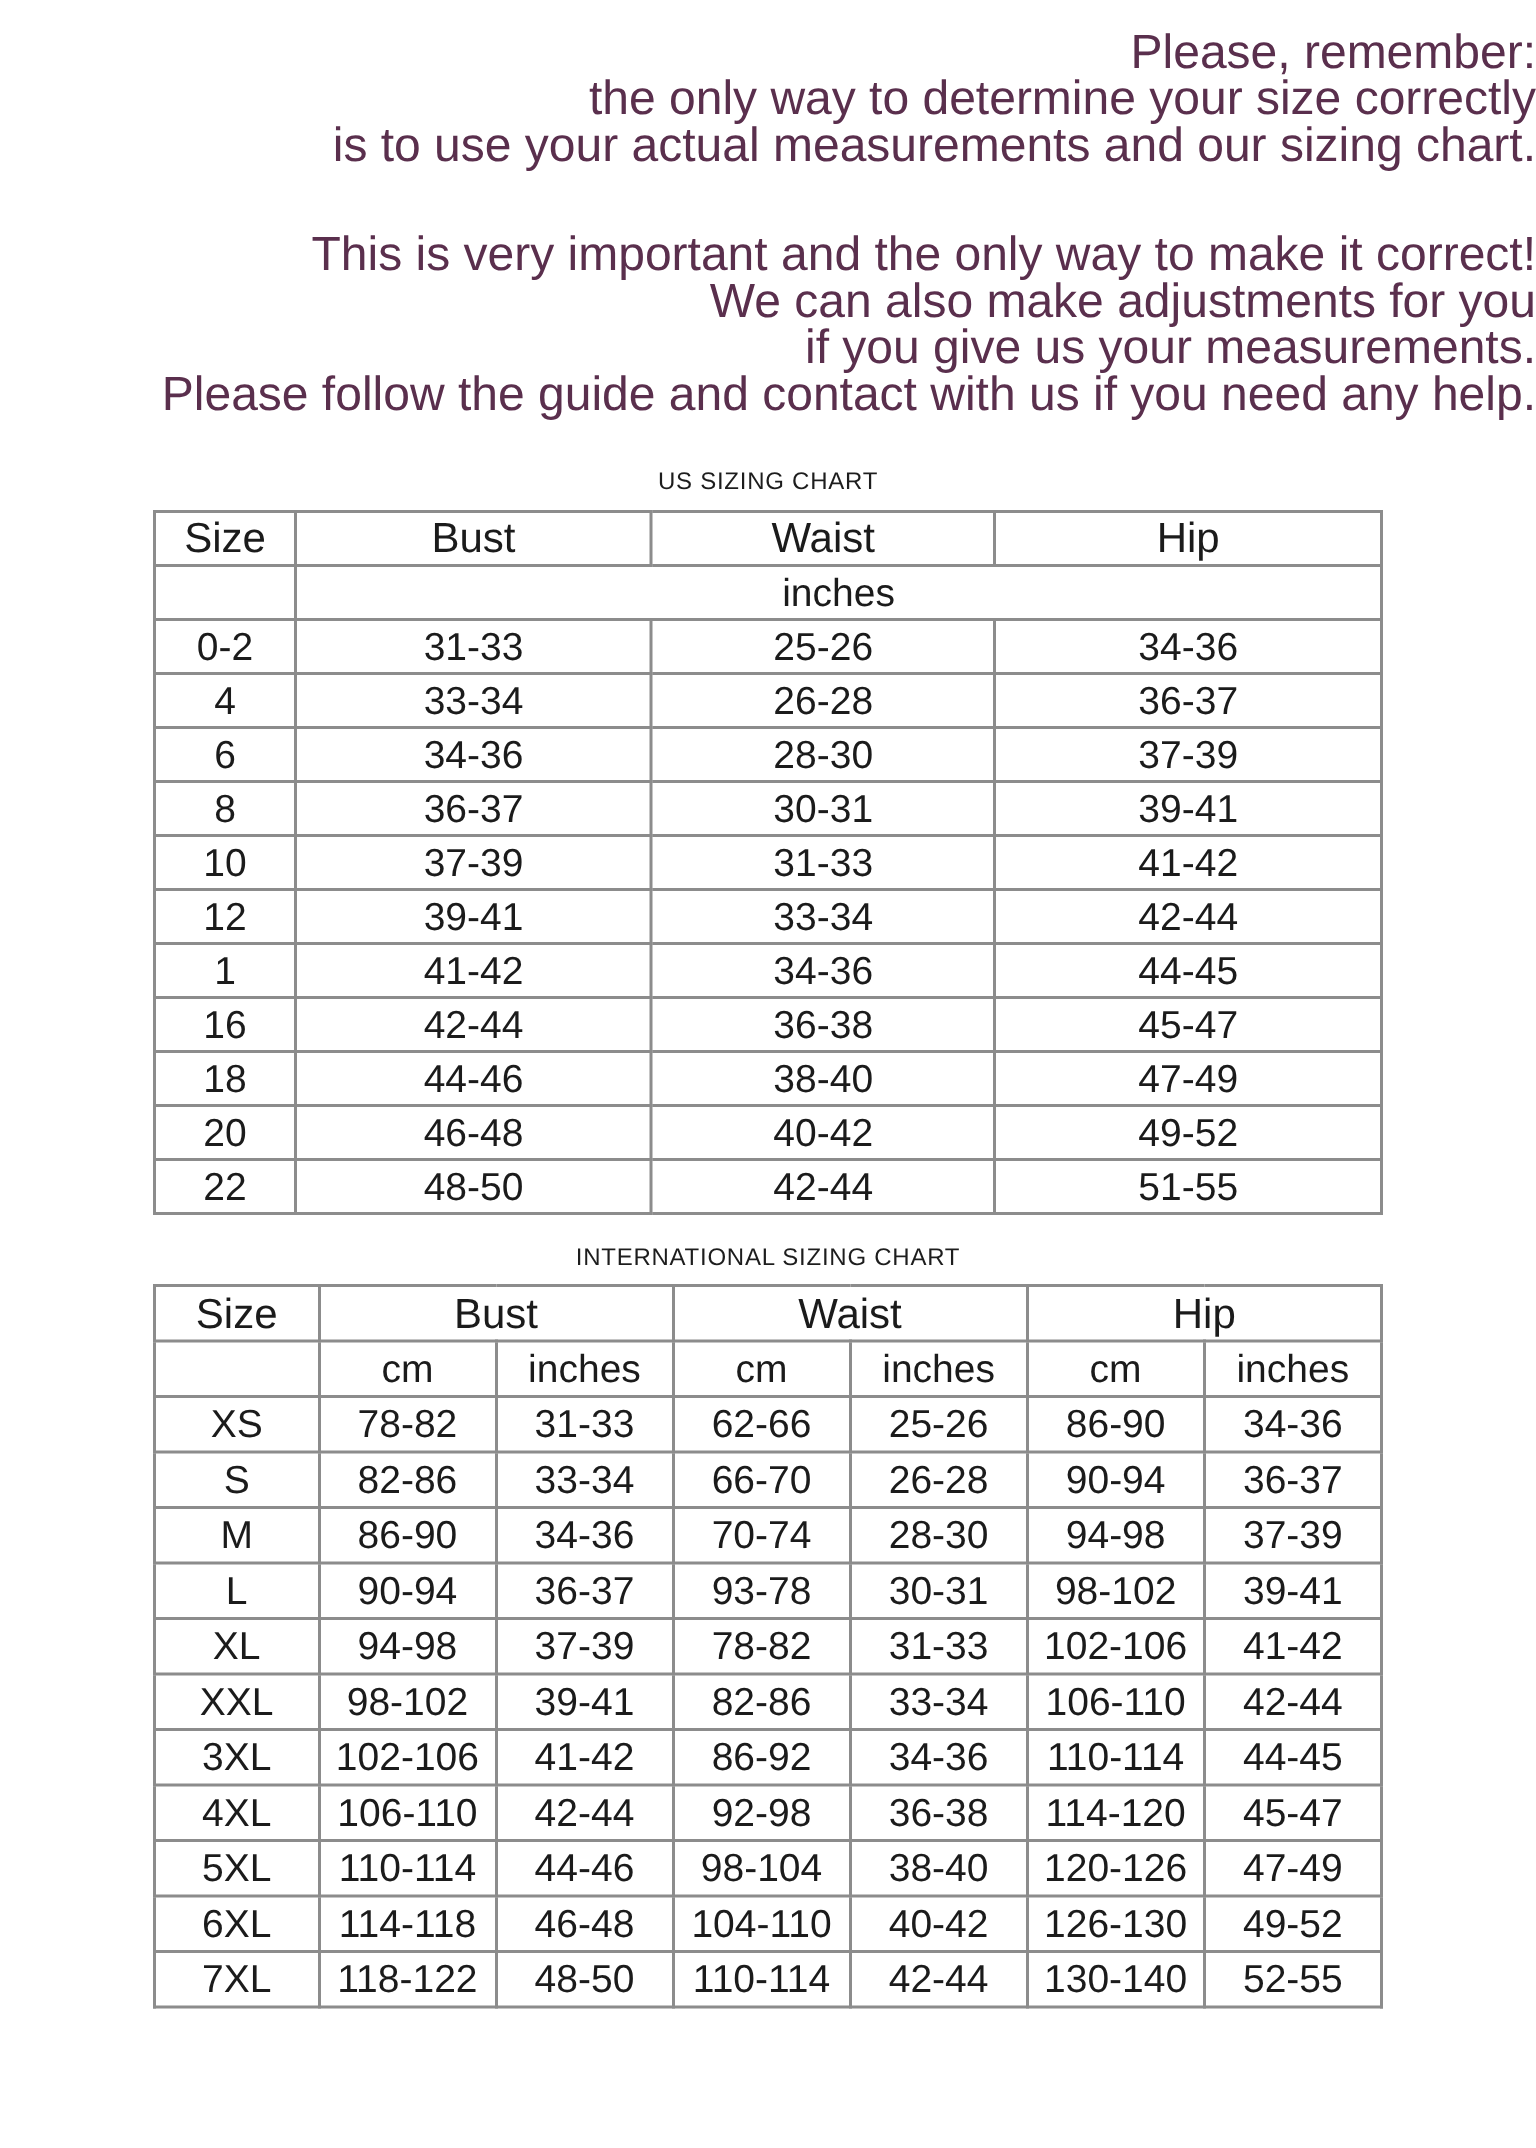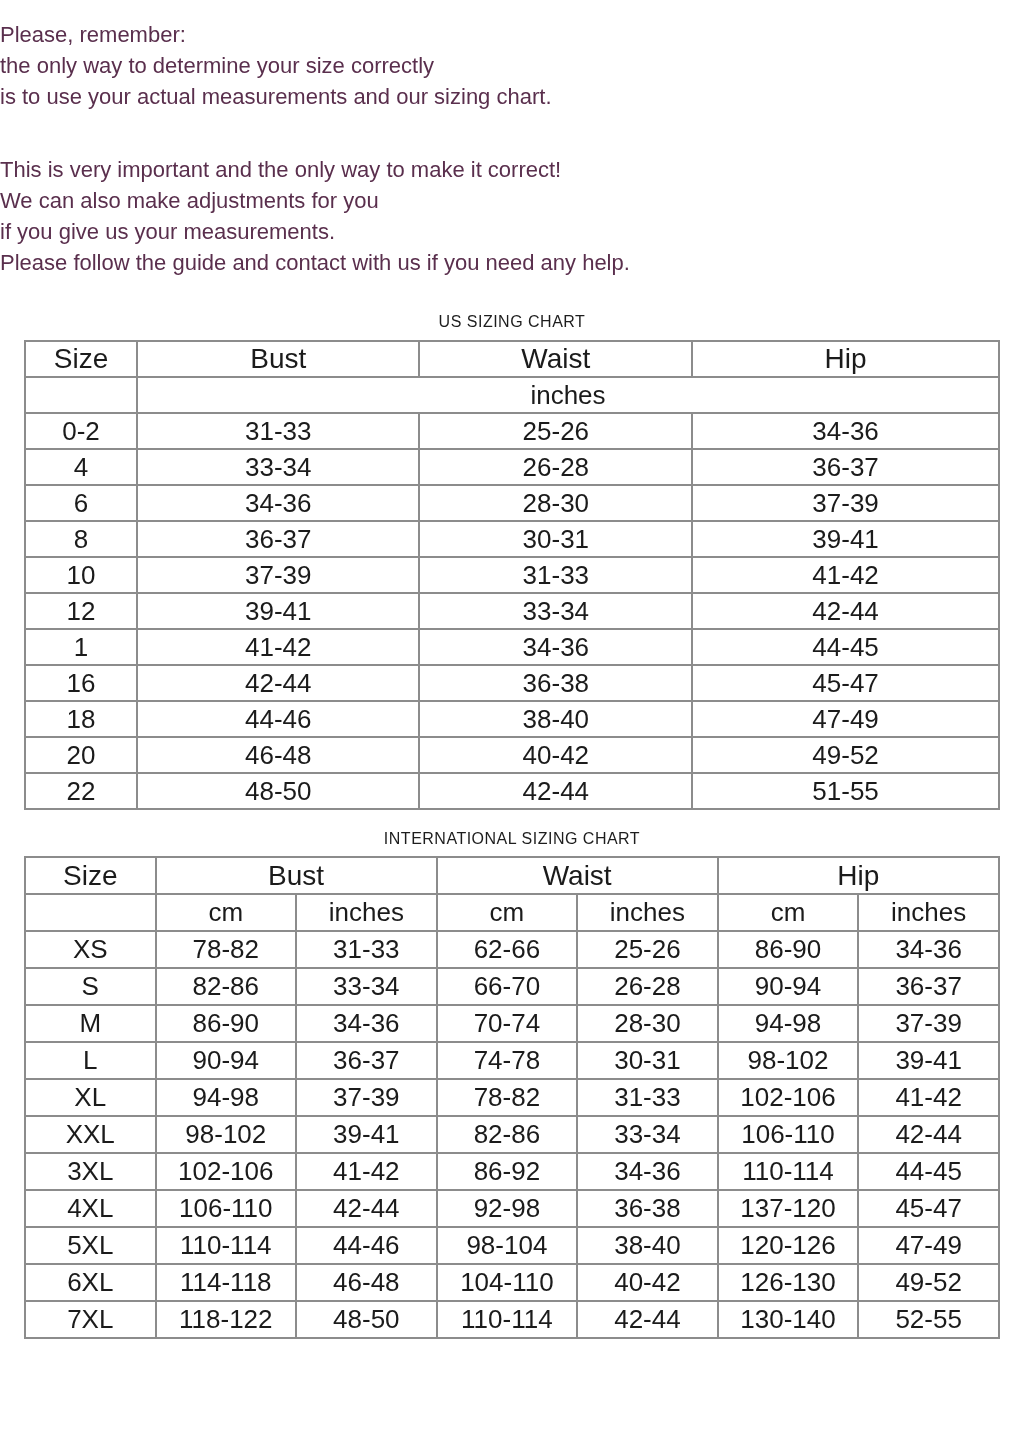--- a/index.html
+++ b/index.html
@@ -17,43 +17,43 @@
     background: var(--page-bg);
     font-family: "Liberation Sans", sans-serif;
     color: var(--text-color);
     overflow: hidden;
   }
   .page { width: 1024px; }
 
   
   .intro {
     padding-top: 19px;
-    text-align: left;
+    text-align: right;
     color: var(--intro-color);
-    font-size: 22px;
+    font-size: 32px;
     font-weight: 300;
     line-height: 31px;
   }
   .intro-block-2 { margin-top: 42px; }
 
   
   .section-title {
     text-align: center;
     color: #1d1d1d;
     font-size: 16px;
     font-weight: 300;
     letter-spacing: 0.5px;
     line-height: 29px;
   }
   .section-title.us   { margin-top: 29px; margin-bottom: 4px; }
   .section-title.intl { margin-top: 14px; margin-bottom: 3px; }
 
   
   table.sizing-table {
-    width: 976px;
+    width: 820px;
     margin: 0 auto;
     border-collapse: collapse;
     table-layout: fixed;
     text-align: center;
     color: var(--text-color);
   }
   table.sizing-table { border: 2px solid var(--line-dark); }
   table.sizing-table th,
   table.sizing-table td {
     border: 2px solid var(--line-color);
@@ -231,21 +231,21 @@
           <td>34-36</td>
           <td>70-74</td>
           <td>28-30</td>
           <td>94-98</td>
           <td>37-39</td>
         </tr>
         <tr>
           <td>L</td>
           <td>90-94</td>
           <td>36-37</td>
-          <td>74-78</td>
+          <td>93-78</td>
           <td>30-31</td>
           <td>98-102</td>
           <td>39-41</td>
         </tr>
         <tr>
           <td>XL</td>
           <td>94-98</td>
           <td>37-39</td>
           <td>78-82</td>
           <td>31-33</td>
@@ -269,21 +269,21 @@
           <td>34-36</td>
           <td>110-114</td>
           <td>44-45</td>
         </tr>
         <tr>
           <td>4XL</td>
           <td>106-110</td>
           <td>42-44</td>
           <td>92-98</td>
           <td>36-38</td>
-          <td>137-120</td>
+          <td>114-120</td>
           <td>45-47</td>
         </tr>
         <tr>
           <td>5XL</td>
           <td>110-114</td>
           <td>44-46</td>
           <td>98-104</td>
           <td>38-40</td>
           <td>120-126</td>
           <td>47-49</td>

